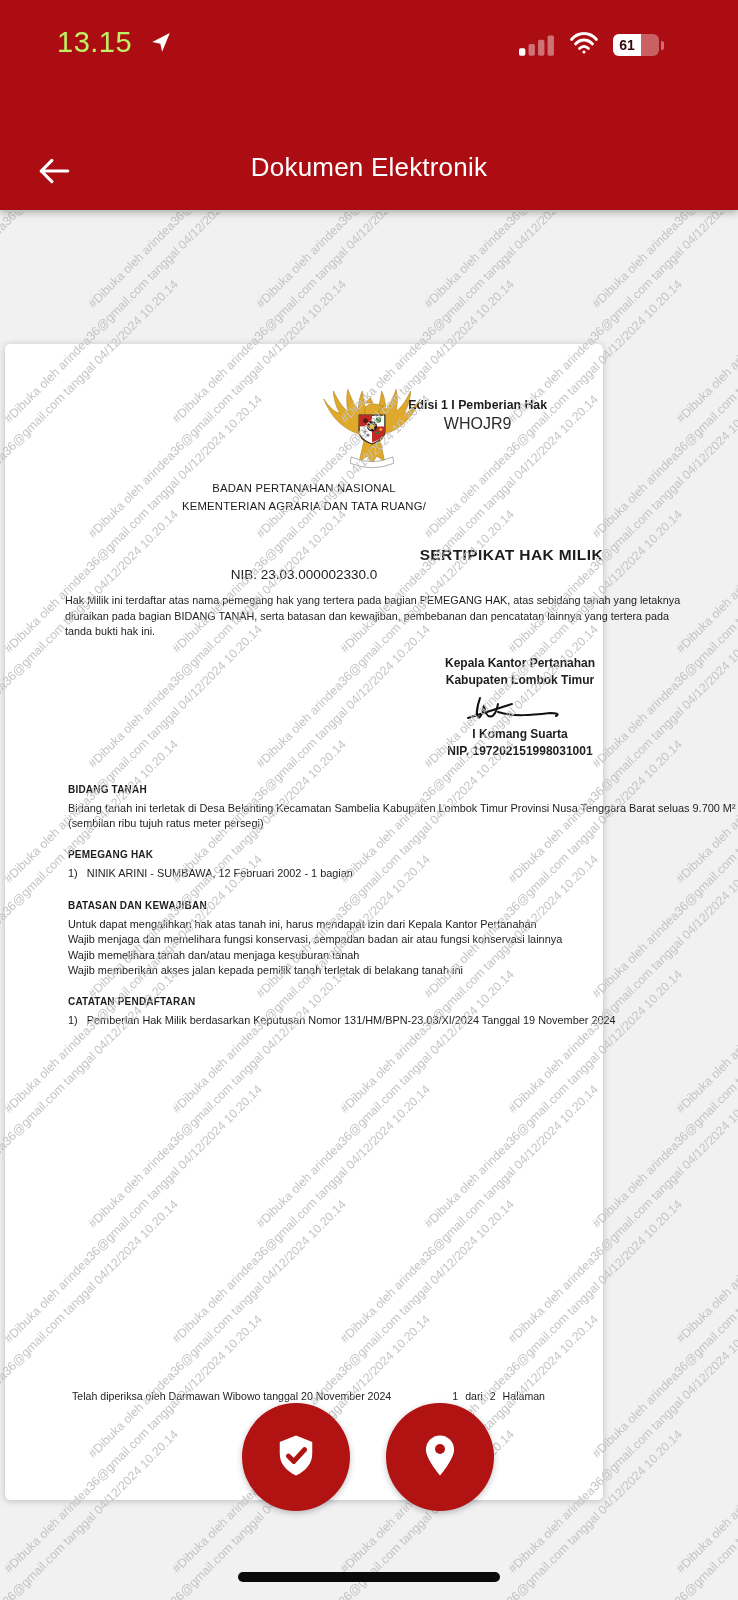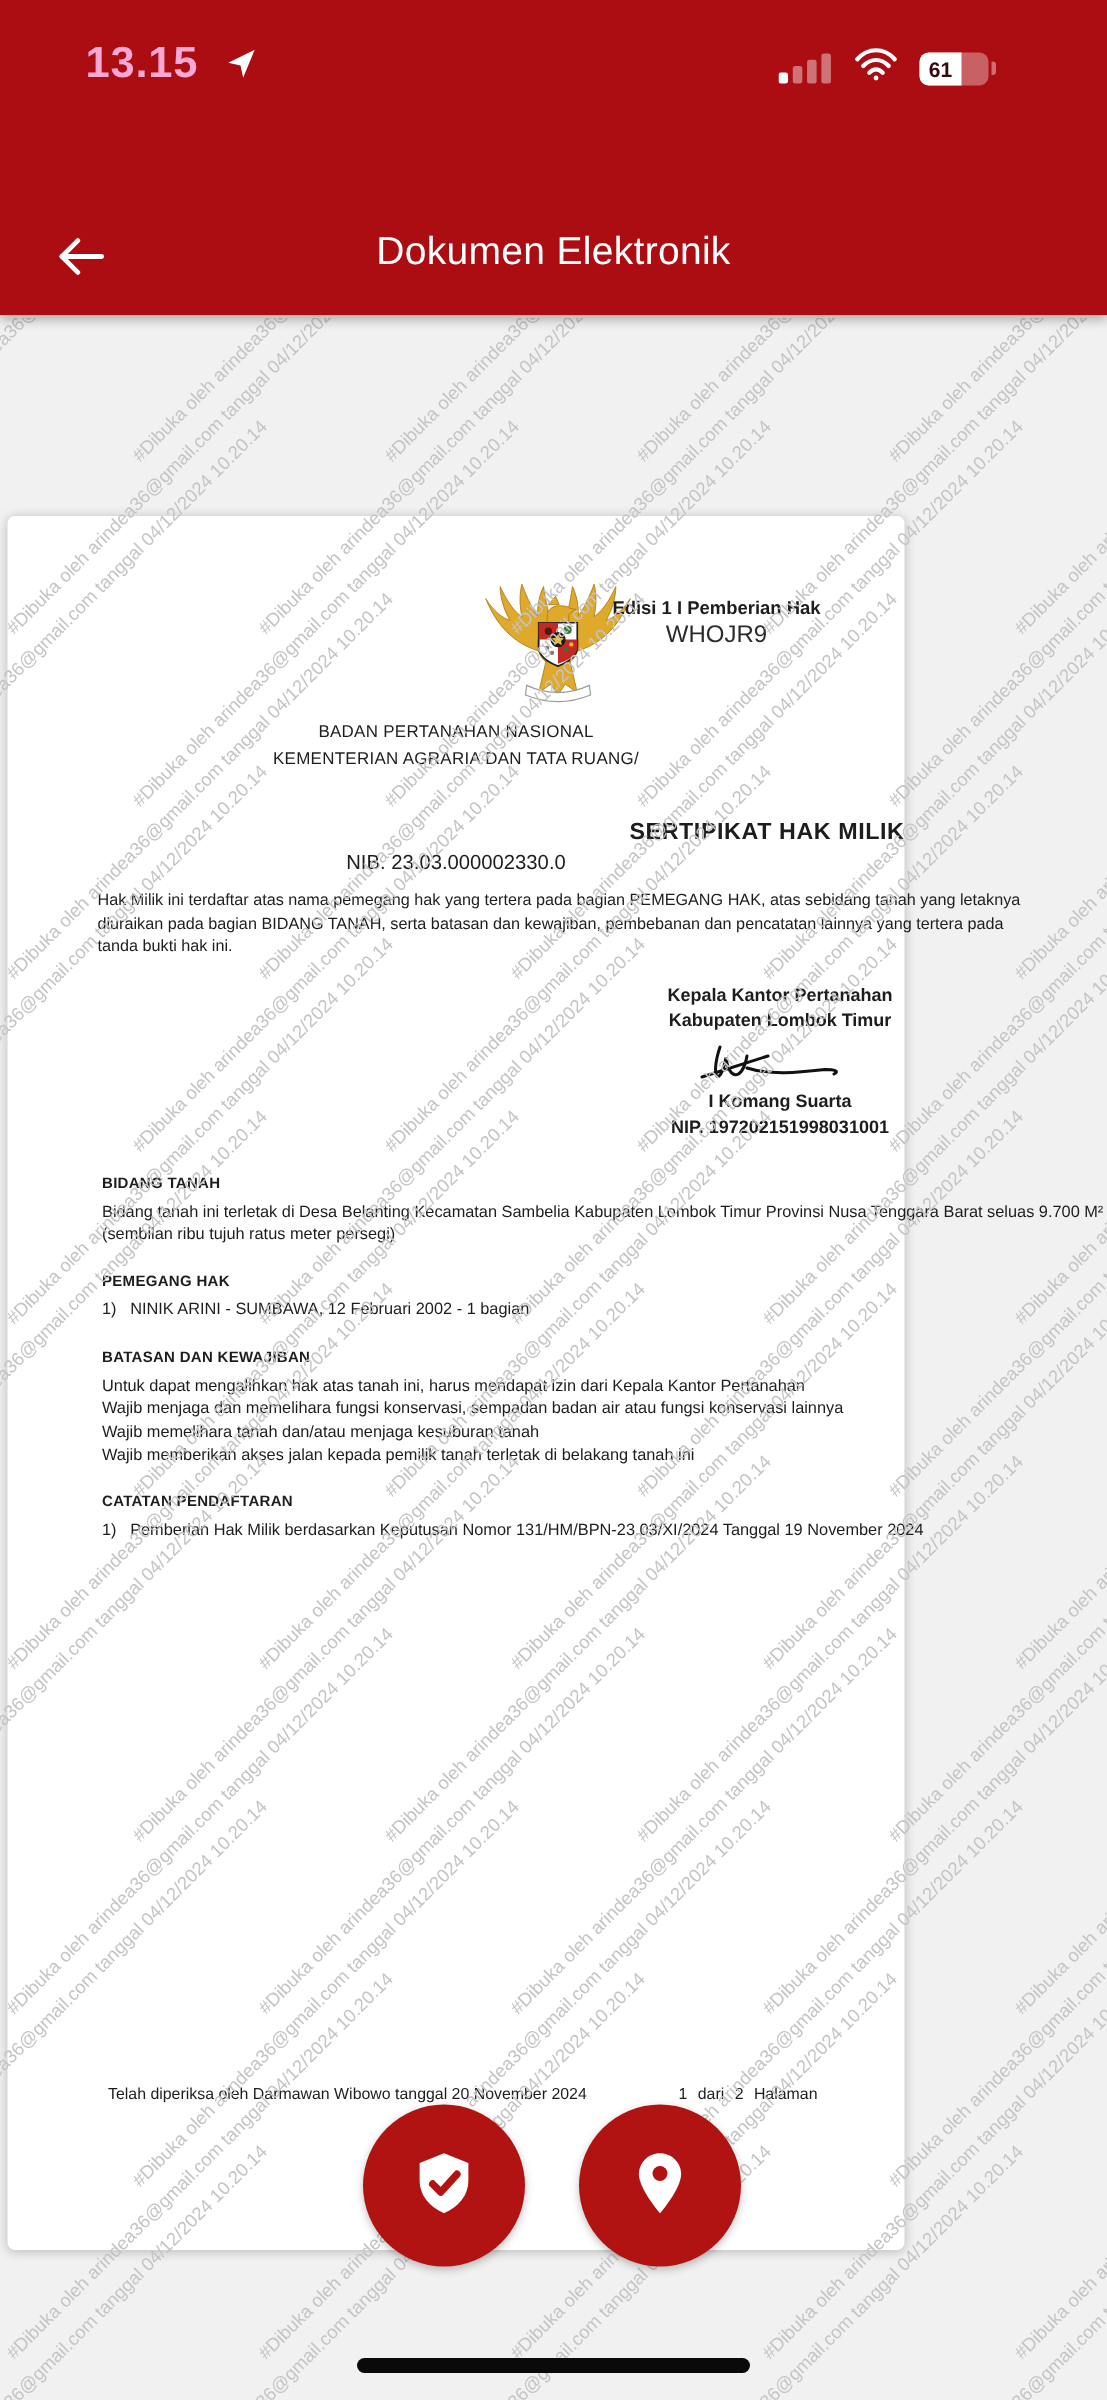--- a/index.html
+++ b/index.html
@@ -9,21 +9,21 @@
     font-family:"Liberation Sans","DejaVu Sans",sans-serif;
     color:var(--text_dark,#1d1d1d);
   }
   
   .appheader{
     position:absolute;left:0;top:0;width:738px;height:210px;
     background:var(--header_red,#AC0D12);z-index:4;
     box-shadow:0 3px 7px rgba(0,0,0,.28);
   }
   .statusrow{position:absolute;left:0;top:24px;width:100%;height:40px;}
-  .time{position:absolute;left:57px;top:2px;font-size:29px;font-weight:bold;color:#f9a8d4;letter-spacing:.5px;}
+  .time{position:absolute;left:57px;top:2px;font-size:29px;font-weight:normal;color:#bef264;letter-spacing:.5px;}
   .locarrow{position:absolute;left:150px;top:8px;}
   .sticons{position:absolute;right:74px;top:6px;display:flex;align-items:center;gap:13px;}
   .battery{position:relative;width:46px;height:22px;border-radius:6px;background:rgba(255,255,255,.35);}
   .battfill{position:absolute;left:0;top:0;bottom:0;width:61%;background:#fff;border-radius:6px 0 0 6px;}
   .battnum{position:absolute;left:0;top:0;width:61%;height:100%;display:flex;align-items:center;justify-content:center;
     font-size:14px;font-weight:bold;color:#38090c;}
   .battnub{width:3px;height:9px;background:rgba(255,255,255,.4);border-radius:0 2px 2px 0;margin-left:-11px;}
   .navrow{position:absolute;left:0;top:138px;width:100%;height:64px;}
   .backbtn{position:absolute;left:30px;top:12px;width:48px;height:44px;display:flex;align-items:center;justify-content:center;background:none;border:none;cursor:pointer;padding:0;}
   .htitle{position:absolute;left:0;top:14px;width:100%;text-align:center;color:#fff;font-size:26px;font-weight:500;letter-spacing:.2px;}

